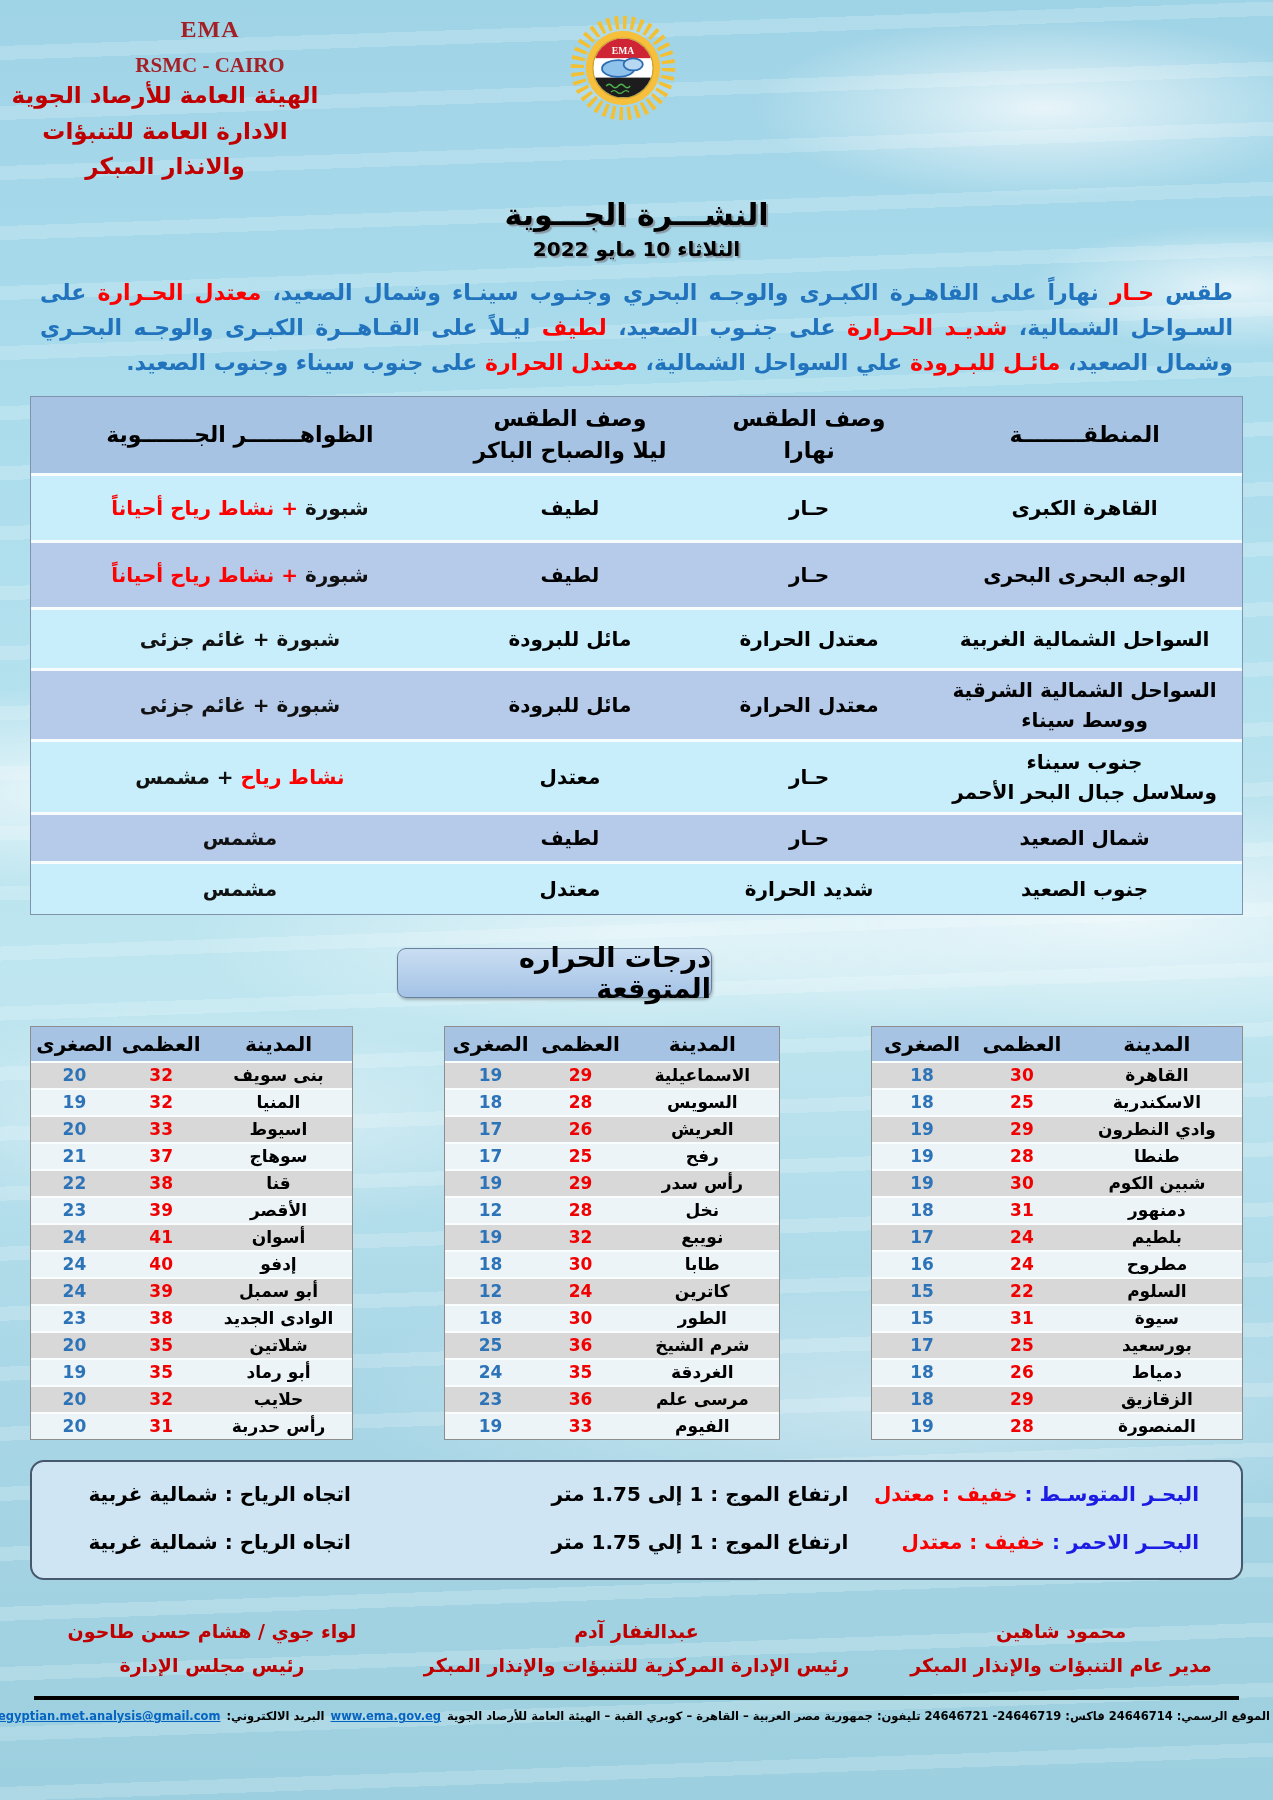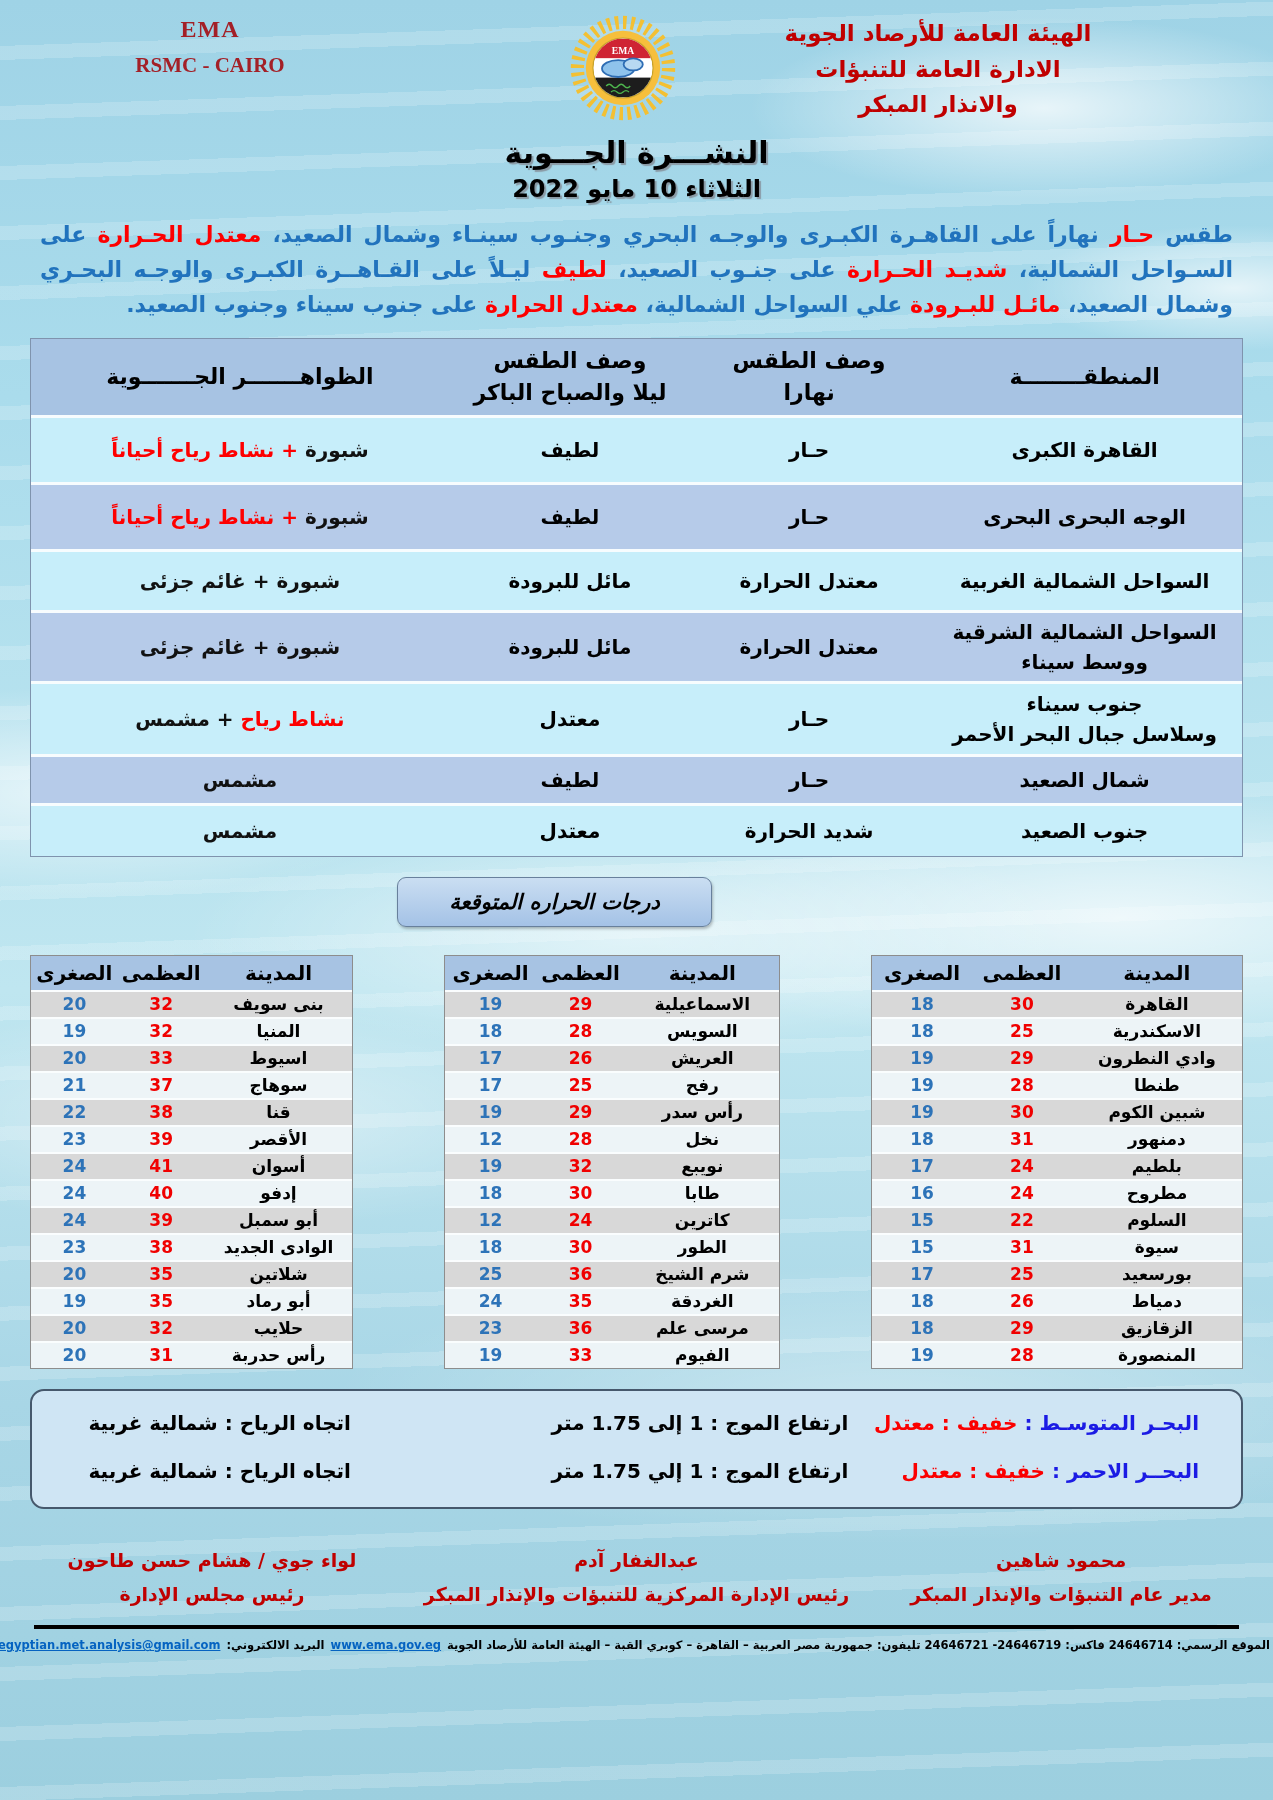--- a/index.html
+++ b/index.html
@@ -11,52 +11,52 @@
       radial-gradient(ellipse 300px 90px at 97% 16%, rgba(255,255,255,.7), transparent 70%),
       radial-gradient(ellipse 520px 150px at 6% 44%, rgba(255,255,255,.65), transparent 70%),
       radial-gradient(ellipse 640px 170px at 50% 52%, rgba(255,255,255,.55), transparent 70%),
       radial-gradient(ellipse 700px 190px at 88% 51%, rgba(255,255,255,.7), transparent 70%),
       radial-gradient(ellipse 560px 160px at 18% 62%, rgba(255,255,255,.45), transparent 70%),
       radial-gradient(ellipse 800px 200px at 70% 78%, rgba(255,255,255,.35), transparent 70%),
       repeating-linear-gradient(178deg, rgba(255,255,255,0) 0 46px, rgba(255,255,255,.18) 46px 60px),
       linear-gradient(180deg,#9fd3e6 0%,#aadcec 22%,#bfe6f0 55%,#a8d6e6 78%,#9ccfdf 100%);
   }
   
-  .masthead{display:flex;justify-content:space-between;align-items:flex-start;padding:16px 0 0;}
+  .masthead{display:flex;justify-content:space-between;align-items:flex-start;padding:16px 0 0;flex-direction:column;}
   .org-en{margin-left:95px;width:230px;text-align:center;color:#a32027;
     font-family:"Liberation Serif","DejaVu Serif",serif;font-weight:bold;}
   .org-en .l1{font-size:24px;letter-spacing:1px;}
   .org-en .l2{font-size:21px;margin-top:10px;white-space:nowrap;}
   .logo-wrap{position:absolute;left:563px;top:8px;width:120px;height:120px;}
   .org-ar{margin-right:170px;width:330px;text-align:center;direction:rtl;color:#c00000;
     font-weight:bold;font-size:23px;line-height:1.55;}
   
   .bulletin-title{margin-top:12px;text-align:center;direction:rtl;font-weight:bold;font-size:30px;
     text-shadow:2px 2px 1px #8a9aa5;}
-  .bulletin-date{margin-top:5px;text-align:center;direction:rtl;font-weight:bold;font-size:24px;
+  .bulletin-date{margin-top:5px;text-align:center;direction:rtl;font-weight:bold;font-size:20px;
     text-shadow:2px 2px 1px #8a9aa5;}
   
   .forecast{direction:rtl;text-align:justify;margin:14px 40px 0;font-weight:bold;font-size:22px;
     line-height:35px;}
   .c-blue{color:#2173bd;} .c-red{color:#fe0000;} .c-black{color:#111;}
   
   .region-table{margin:16px 30px 0;direction:rtl;border:1px solid #7f93ad;background:#fff;}
   .rt-head{display:flex;align-items:center;background:#a7c3e3;min-height:76px;
     font-weight:bold;font-size:22px;text-align:center;}
   .rt-hc{white-space:pre-line;line-height:1.45;}
   .rt-c1{width:26%;} .rt-c2{width:19.5%;} .rt-c3{width:20%;} .rt-c4{width:34.5%;}
   .rt-row{display:flex;align-items:center;text-align:center;font-weight:bold;font-size:20px;
     border-top:3px solid #f7fcfe;}
   .rt-row.cyan{background:#c7eefa;} .rt-row.steel{background:#b6cbe9;}
   .rt-region{white-space:pre-line;line-height:1.5;}
   
-  .temps-heading{width:313px;margin:20px 0 0 397px;height:48px;display:flex;align-items:center;
-    justify-content:center;direction:rtl;font-weight:bold;font-size:21px;
+  .temps-heading{width:313px;margin:33px 0 0 397px;height:48px;display:flex;align-items:center;
+    justify-content:center;direction:rtl;font-weight:bold;font-size:27px;
     background:linear-gradient(180deg,#cadef2,#a4c2e6);border:1px solid #68809c;border-radius:9px;
-    box-shadow:1px 2px 3px rgba(0,0,0,.25);font-style:italic;}
+    box-shadow:1px 2px 3px rgba(0,0,0,.25);}
   
   .temps{display:flex;direction:rtl;justify-content:space-between;margin:28px 30px 0;}
   .ttable{border:1px solid #8d8d8d;background:#fff;direction:rtl;align-self:flex-start;}
   .t-right{width:30.5%;} .t-middle{width:27.5%;} .t-left{width:26.5%;}
   .t-head{display:flex;align-items:center;background:#a7c3e3;min-height:34px;font-weight:bold;
     font-size:20px;text-align:center;}
   .t-row{display:flex;align-items:center;min-height:25px;border-top:2px solid #fafdfe;
     text-align:center;font-weight:bold;font-size:17px;}
   .t-body .t-row:nth-child(odd){background:#d8d8d8;}
   .t-body .t-row:nth-child(even){background:#edf4f7;}

